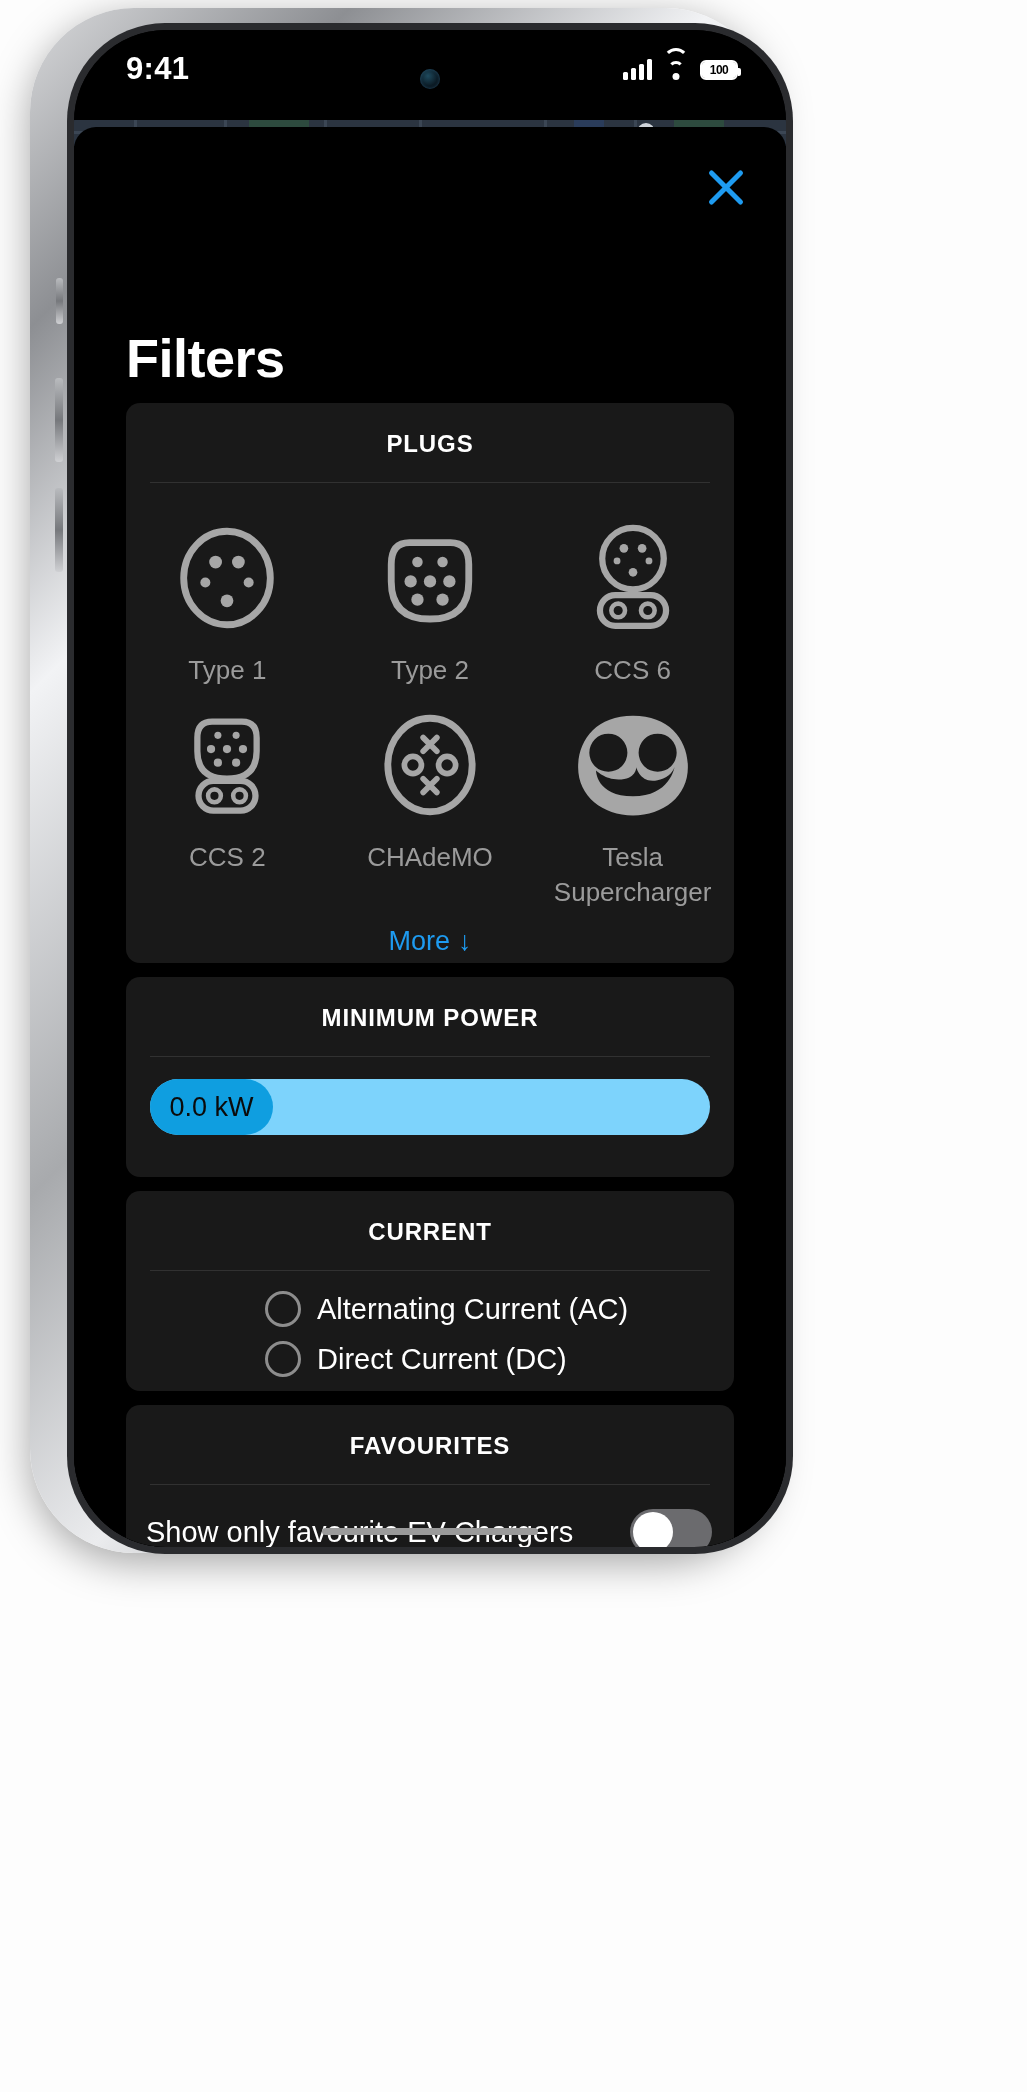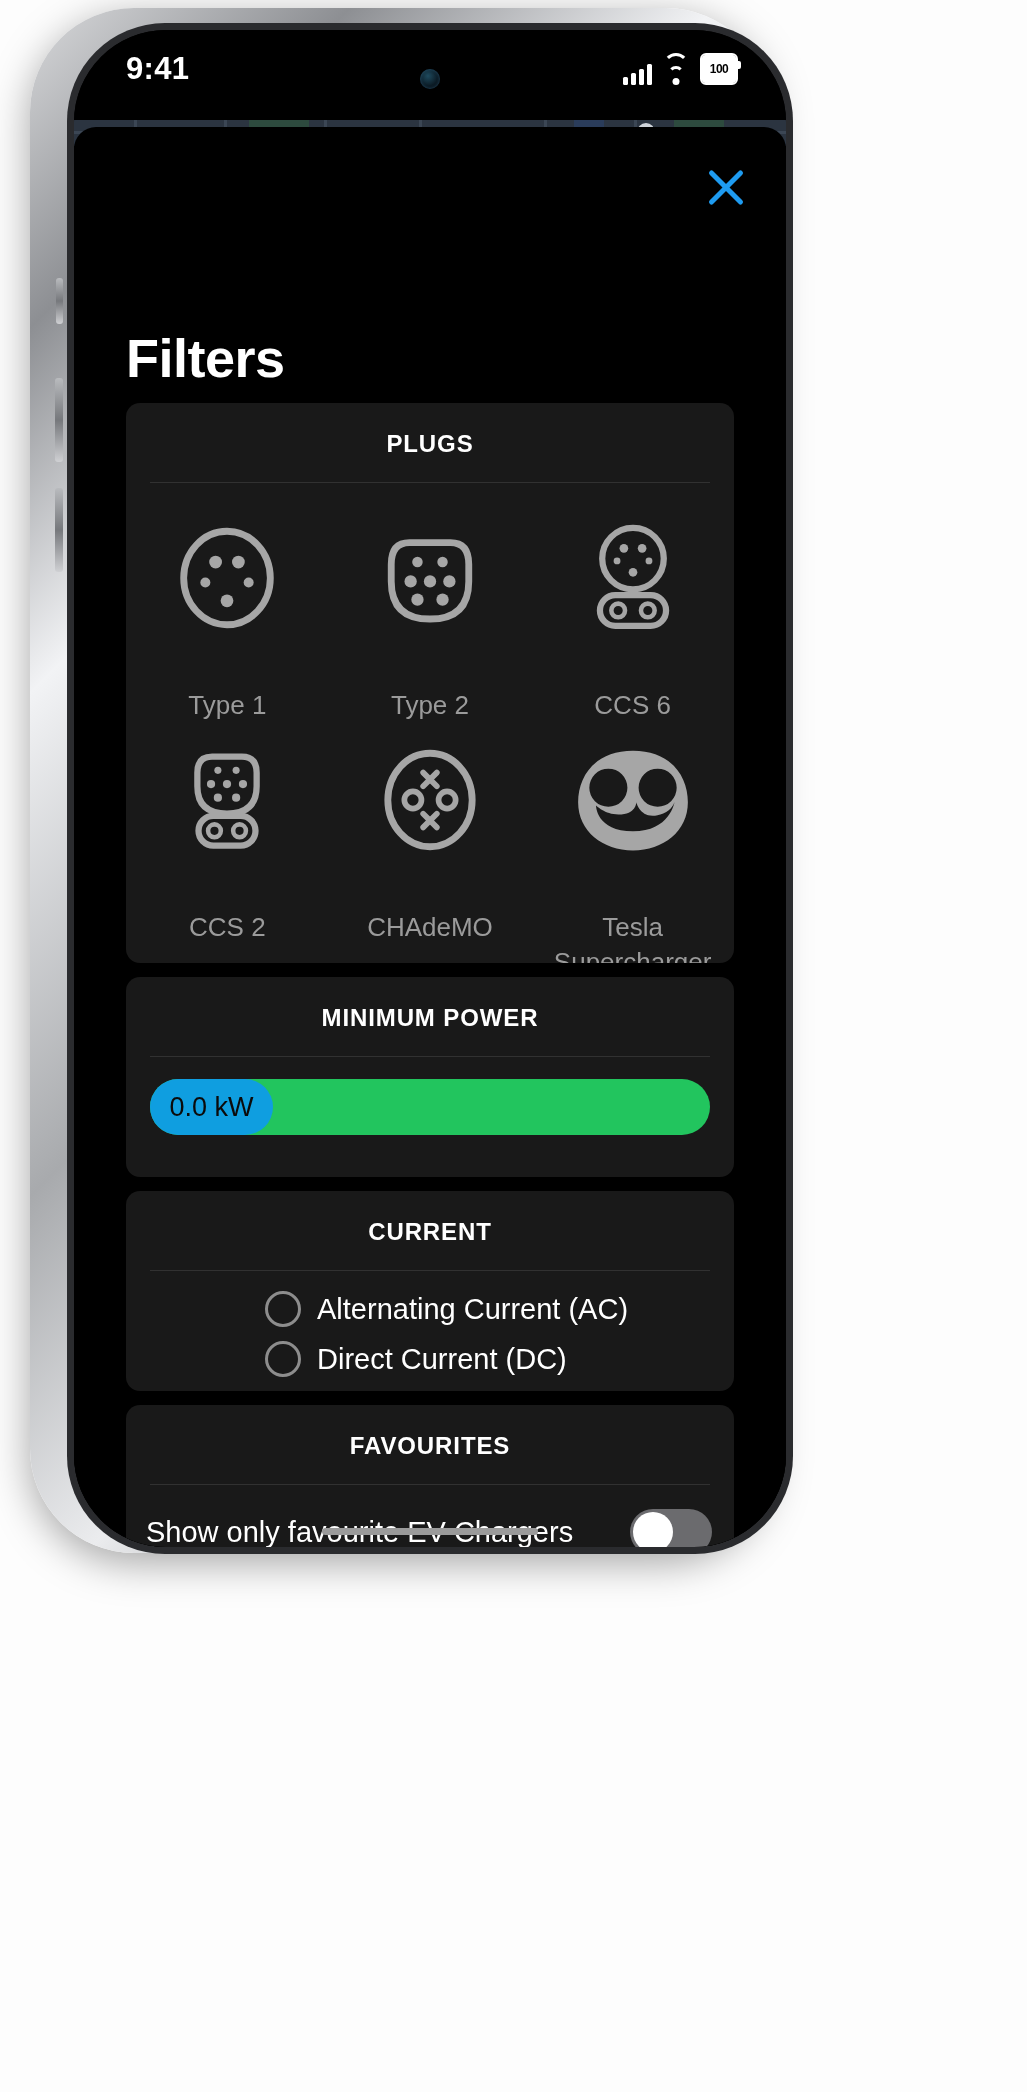--- a/index.html
+++ b/index.html
@@ -49,21 +49,21 @@
   .sig i:nth-child(1){height:8px}.sig i:nth-child(2){height:12px}
   .sig i:nth-child(3){height:16px}.sig i:nth-child(4){height:21px}
   .wifi{ position:relative; width:26px; height:20px; }
   .wifi b{ position:absolute; left:50%; bottom:0; transform:translateX(-50%);
     border:3px solid #fff; border-bottom-color:transparent;
     border-left-color:transparent; border-right-color:transparent; border-radius:50%; }
   .wifi b:nth-child(1){ width:26px; height:26px; bottom:6px; }
   .wifi b:nth-child(2){ width:16px; height:16px; bottom:3px; }
   .wifi b:nth-child(3){ width:7px; height:7px; bottom:0; border-radius:50%;
     border:none; background:#fff; }
-  .batt{ position:relative; width:38px; height:32px; border:2px solid #fff;
+  .batt{ position:relative; width:38px; height:20px; border:2px solid #fff;
     border-radius:6px; display:flex; align-items:flex-start; justify-content:center; }
   .batt:after{ content:""; position:absolute; right:-5px; top:6px; width:3px;
     height:8px; background:#fff; border-radius:0 2px 2px 0; }
   .batt span{ font-size:12px; font-weight:700; color:#000; background:#fff;
     width:100%; height:100%; display:flex; align-items:center;
     justify-content:center; border-radius:3px; letter-spacing:-.5px; }
 
   
   .notch{
     position:absolute; left:50%; top:18px; transform:translateX(-50%);
@@ -113,31 +113,31 @@
   .card-title{
     text-align:center; color:#fff; font-size:24px; font-weight:700;
     letter-spacing:.9px; padding:27px 0 24px;
   }
   .divider{ height:1px; background:#313131; margin:0 24px; }
 
   
   #card-plugs{ top:276px; height:560px; }
   .plug-grid{ display:flex; flex-wrap:wrap; padding:18px 0 0; }
   .plug{ width:33.333%; display:flex; flex-direction:column; align-items:center;
-    padding:10px 4px 0;gap:35px; }
+    padding:10px 4px 0; }
   .plug .art{ height:134px; display:flex; align-items:center; justify-content:center; }
   .plug .lbl{ margin-top:8px; color:#9b9b9b; font-size:26px; text-align:center;
     line-height:1.35; }
   .more-row{ text-align:center; padding:16px 0 0; }
   .more-link{ color:#1e9bf0; font-size:27px; display:inline-flex; align-items:center; gap:8px; }
 
   
   #card-power{ top:850px; height:200px; }
   .slider-wrap{ padding:22px 24px 26px; }
-  .track{ position:relative; height:56px; border-radius:28px; background:#22c55e; }
+  .track{ position:relative; height:56px; border-radius:28px; background:#7dd3fc; }
   .knob{ position:absolute; left:0; top:0; height:56px; min-width:123px;
     border-radius:28px; background:#0f9ee0; display:flex; align-items:center;
     justify-content:center; color:#0b0b0b; font-size:27px; }
 
   
   #card-current{ top:1064px; height:200px; }
   .radio-list{ padding:20px 0 22px; display:flex; flex-direction:column;
     align-items:center; gap:14px; }
   .radio-row{ display:flex; align-items:center; gap:16px; width:330px; }
   .radio{ width:36px; height:36px; border:3px solid #8d8d8d; border-radius:50%; flex:0 0 auto; }

